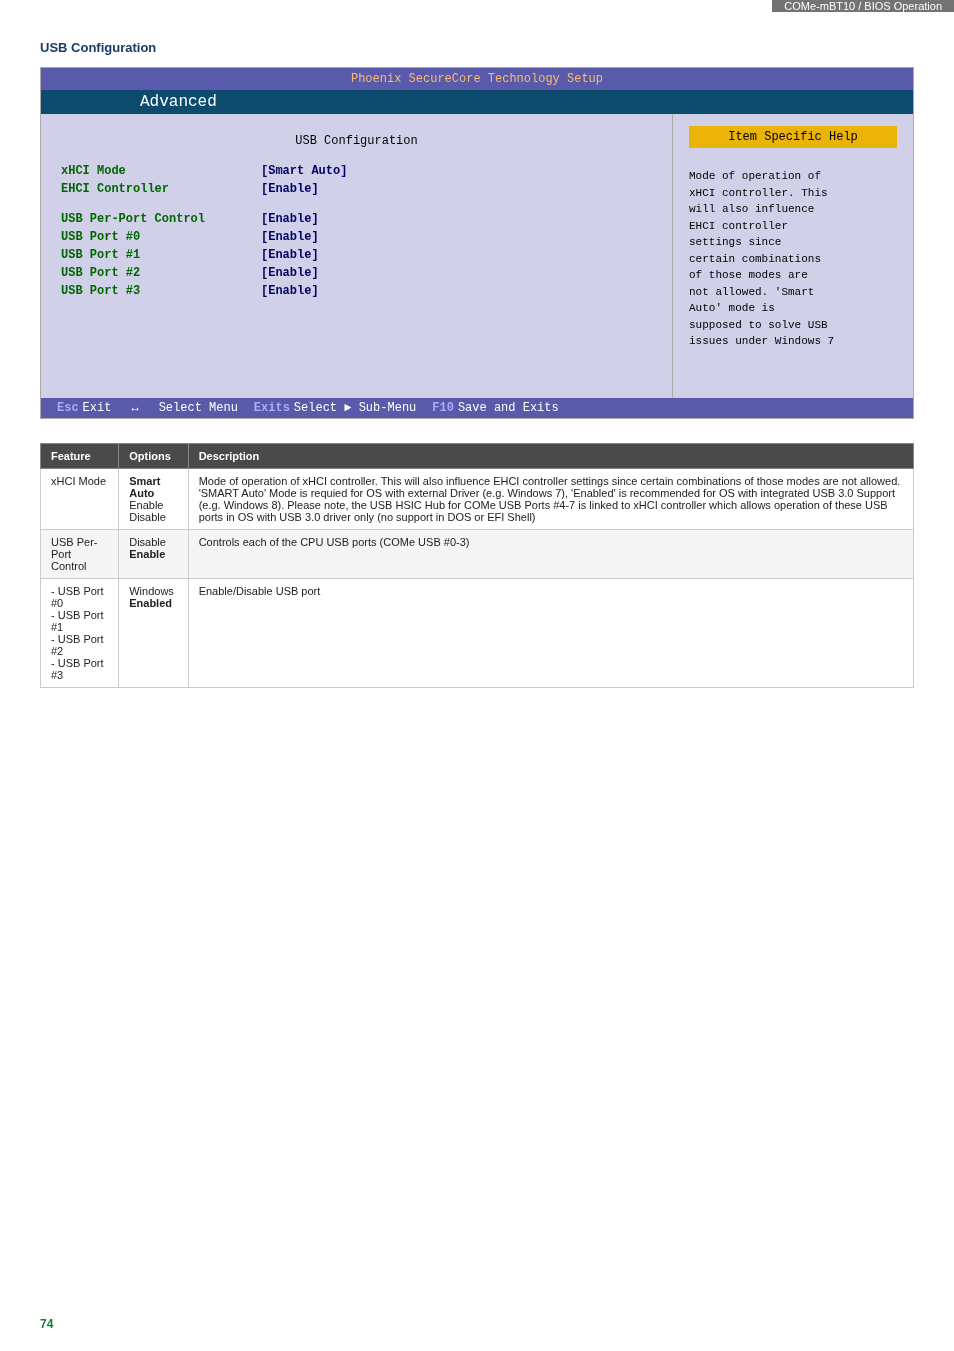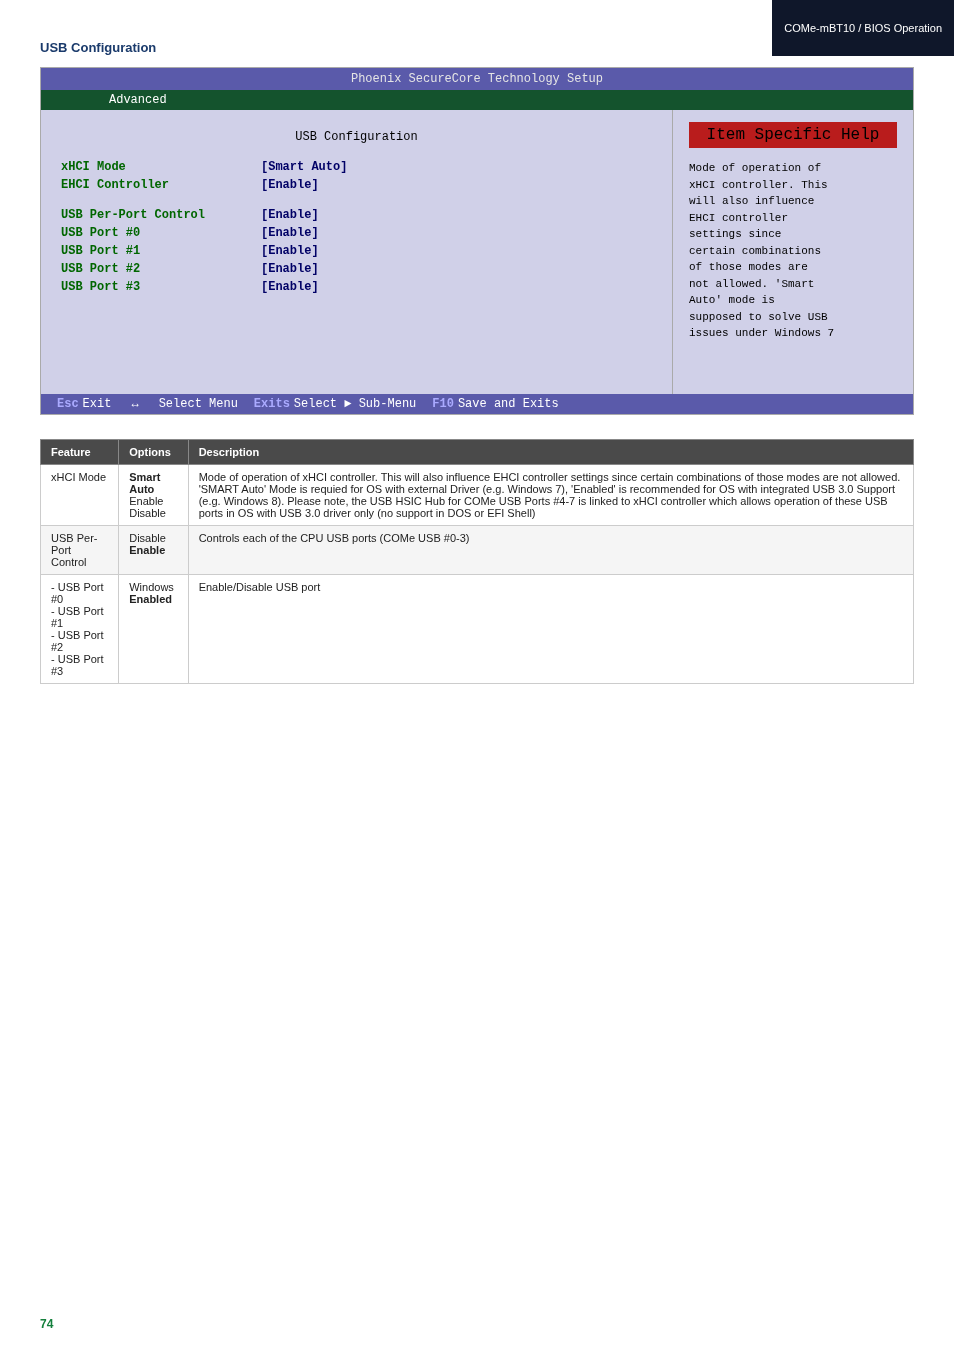--- a/index.html
+++ b/index.html
@@ -10,24 +10,24 @@
       width: 954px;
       min-height: 1351px;
       position: relative;
     }
 
     
     .page-header {
       position: absolute;
       top: 0;
       right: 0;
-      background: #0f172a;
+      background: #737373;
       color: #fff;
       font-size: 11px;
-      padding: 22px 12px;
+      padding: 0 12px;
     }
 
     
     .main-content {
       padding: 40px 40px 20px 40px;
     }
 
     
     .section-title {
       font-size: 13px;
@@ -40,34 +40,34 @@
     .bios-container {
       border: 1px solid #aaa;
       margin-bottom: 24px;
       font-family: 'Courier New', Courier, monospace;
       font-size: 12px;
     }
 
     
     .bios-title-bar {
       background: #5a5aaa;
-      color: #e5e5e5;
+      color: #fdba74;
       text-align: center;
       padding: 4px 0;
       font-family: 'Courier New', Courier, monospace;
       font-size: 12px;
     }
 
     
     .bios-nav-bar {
-      background: #14532d;
+      background: #0c4a6e;
       color: #fff;
-      padding: 3px 68px;
-      font-family: 'Courier New', Courier, monospace;
-      font-size: 12px;
+      padding: 3px 99px;
+      font-family: 'Courier New', Courier, monospace;
+      font-size: 16px;
     }
 
     
     .bios-content {
       display: flex;
       background: #d0d0e8;
     }
 
     .bios-left {
       flex: 1;
@@ -89,25 +89,25 @@
       text-align: center;
       background: #d0d0e8;
       padding: 4px;
       margin-bottom: 12px;
       font-family: 'Courier New', Courier, monospace;
       font-size: 12px;
     }
 
     .bios-right-header {
       text-align: center;
-      background: #b91c1c;
+      background: #eab308;
       padding: 4px;
-      margin-bottom: 12px;
-      font-family: 'Courier New', Courier, monospace;
-      font-size: 16px;
+      margin-bottom: 20px;
+      font-family: 'Courier New', Courier, monospace;
+      font-size: 12px;
     }
 
     .bios-row {
       display: flex;
       margin-bottom: 4px;
       font-family: 'Courier New', Courier, monospace;
       font-size: 12px;
       color: #000;
     }
 

